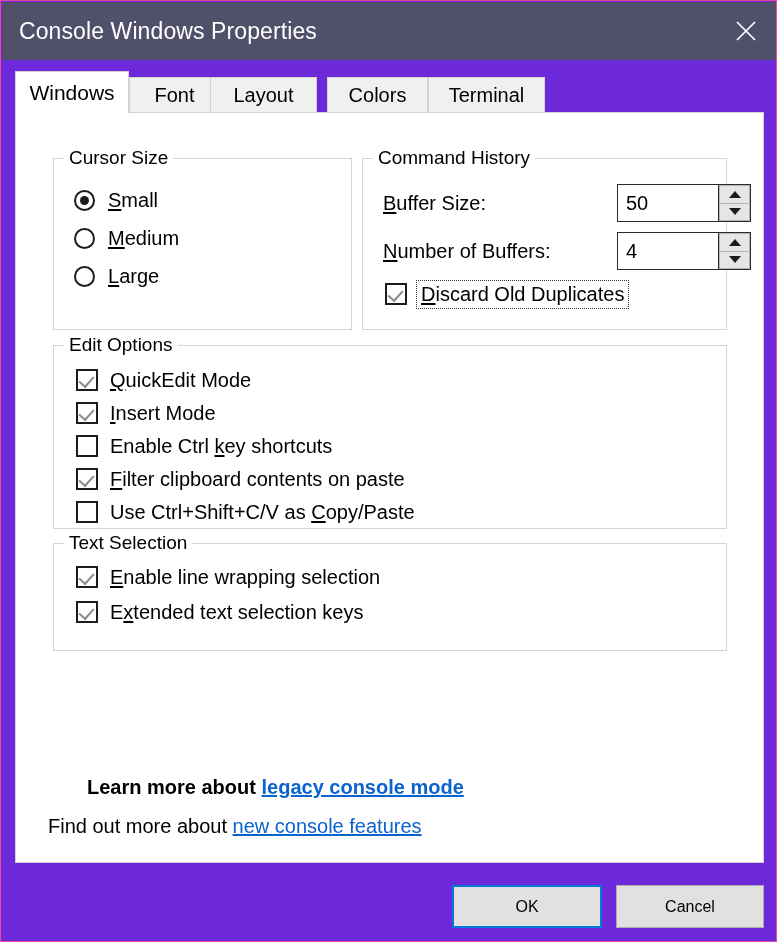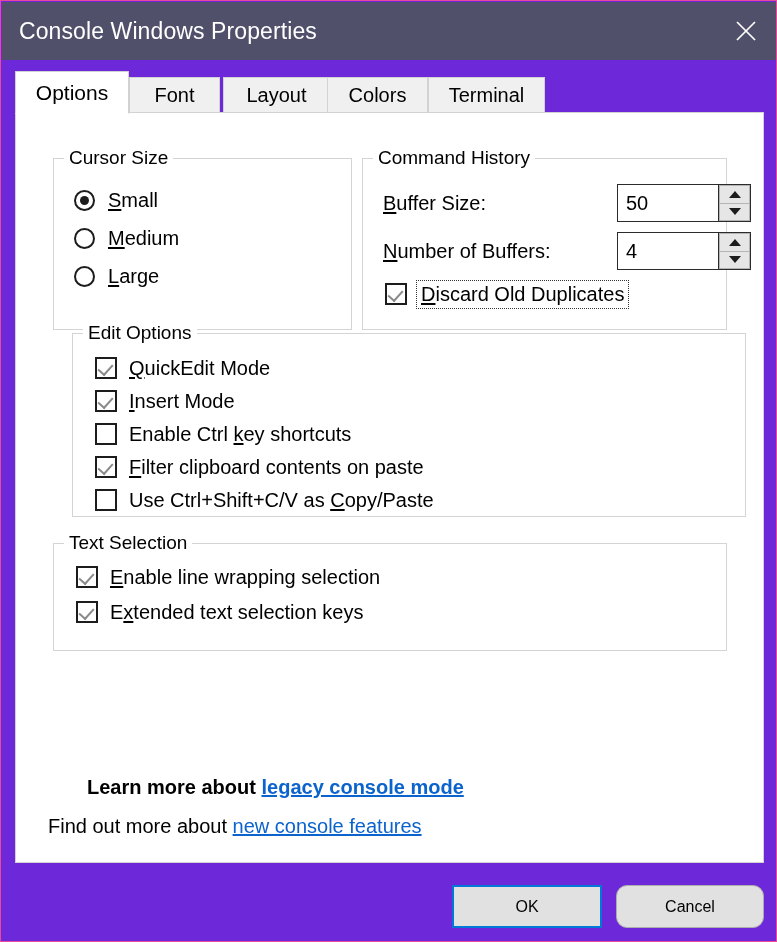--- a/index.html
+++ b/index.html
@@ -228,26 +228,26 @@
           <line x1="4" y1="4" x2="22" y2="22" stroke="#ffffff" stroke-width="1.7"></line>
           <line x1="22" y1="4" x2="4" y2="22" stroke="#ffffff" stroke-width="1.7"></line>
         </svg>
       </span>
     </div>
   </div>
 
   <div id="tabstrip">
     <div class="tabstrip-filler"></div>
     <div class="tab active" style="left:0; width:114px;">
-        <span>Options</span>
+        <span>Windows</span>
       </div>
     <div class="tab" style="left:114px; width:91px;">
         <span>Font</span>
       </div>
-    <div class="tab" style="left:208px; width:107px;">
+    <div class="tab" style="left:195px; width:107px;">
         <span>Layout</span>
       </div>
     <div class="tab" style="left:312px; width:101px;">
         <span>Colors</span>
       </div>
     <div class="tab" style="left:413px; width:117px;">
         <span>Terminal</span>
       </div>
   </div>
 
@@ -298,21 +298,21 @@
             </div>
         </div>
       </div>
 
       <div class="check-row" style="left:22px; top:124px;">
         <span class="check-mark checked"></span>
         <span class="check-label focused"><u class="acc">D</u><span>iscard Old Duplicates</span></span>
       </div>
     </div>
 
-    <div class="group" style="left:37px; top:220px; width:674px; height:184px;margin-left:19px;">
+    <div class="group" style="left:37px; top:232px; width:674px; height:184px;">
       <span class="group-label">Edit Options</span>
 
       <div class="check-row" style="left:22px; top:23px;">
         <span class="check-mark checked"></span>
         <span class="check-label"><span></span><u class="acc">Q</u><span>uickEdit Mode</span></span>
       </div>
       <div class="check-row" style="left:22px; top:56px;">
         <span class="check-mark checked"></span>
         <span class="check-label"><span></span><u class="acc">I</u><span>nsert Mode</span></span>
       </div>
@@ -350,17 +350,17 @@
 
     <div class="plain-text" style="left:32px; top:702px;">
       <span>Find out more about </span><span class="link">new console features</span>
     </div>
 
   </div>
 
   <div class="dlg-btn default" style="left:451px; top:884px; width:150px;">
     <span>OK</span>
   </div>
-  <div class="dlg-btn" style="left:615px; top:884px; width:148px;border-radius:11px;">
+  <div class="dlg-btn" style="left:615px; top:884px; width:148px;">
     <span>Cancel</span>
   </div>
 
 </div>
 
 </body></html>

